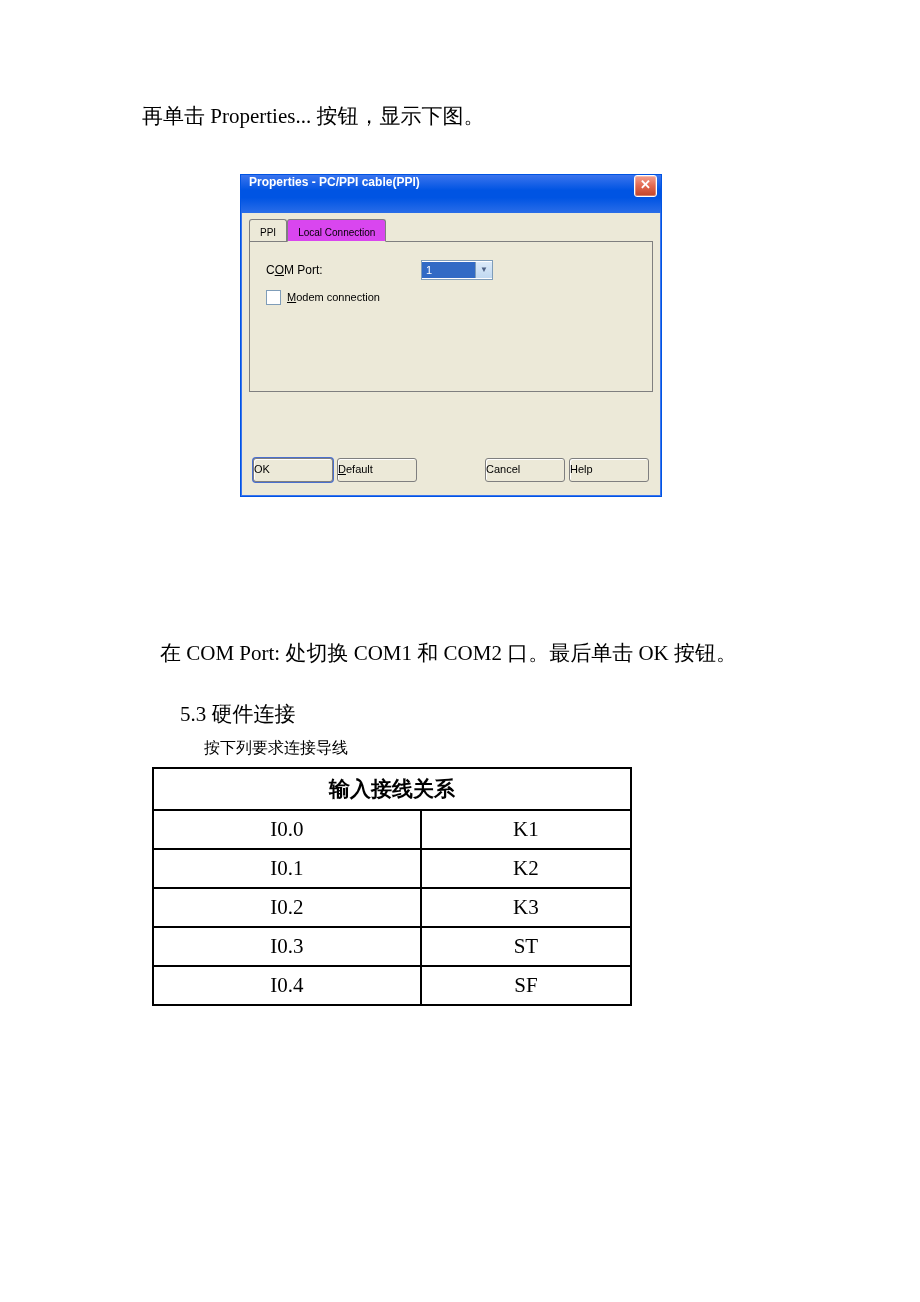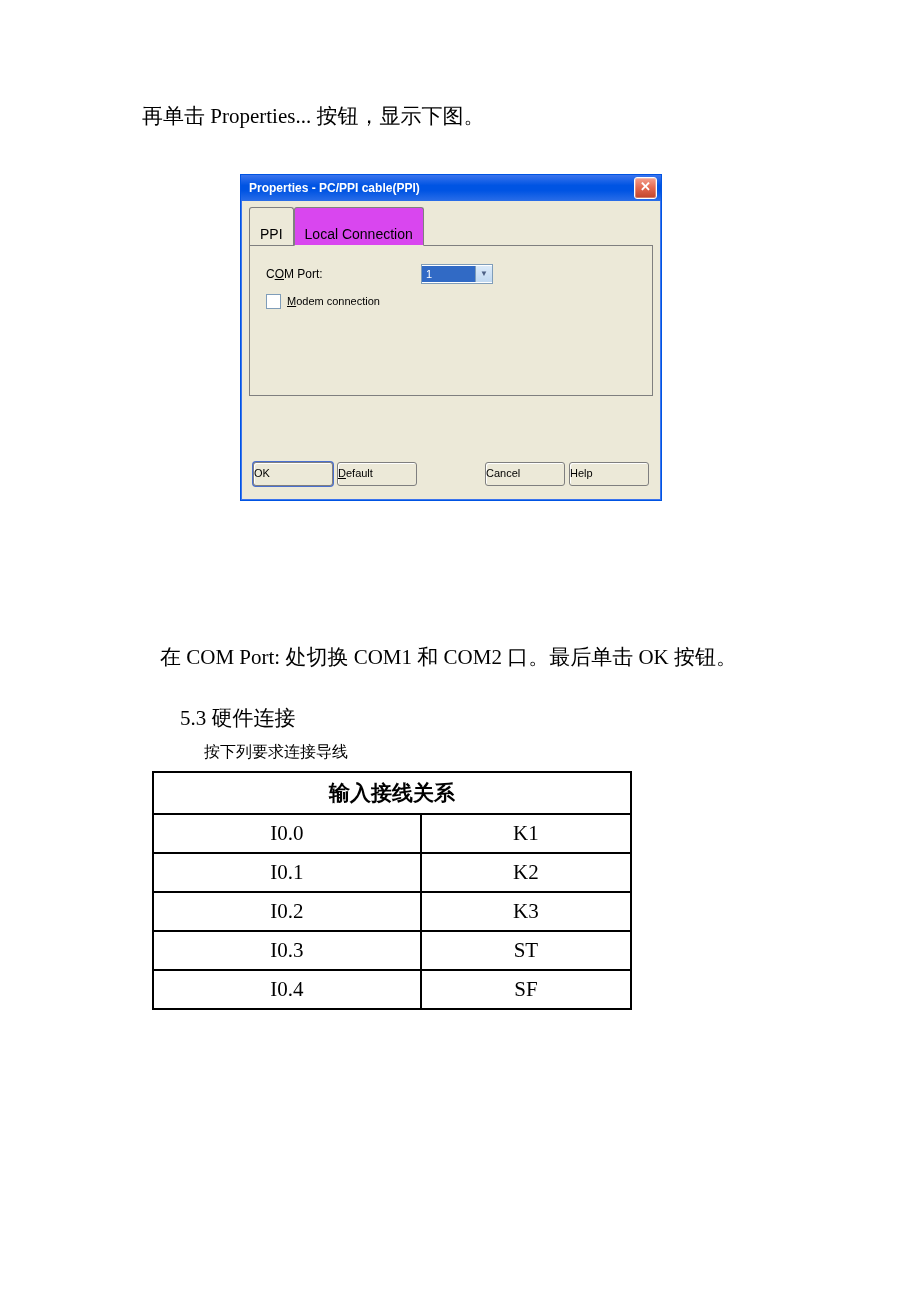--- a/index.html
+++ b/index.html
@@ -37,24 +37,23 @@
   
   .xp-window {
     width: 420px;
     background: #ece9d8;
     border: 1px solid #0054e3;
     box-shadow: 0 0 0 1px #3b74ed inset;
     font-family: Tahoma, "MS Sans Serif", sans-serif;
     font-size: 11px;
   }
   .xp-titlebar {
-    height: 26px;
+    height: 38px;
     background: linear-gradient(to bottom, #3b74ed, #0054e3 40%, #0054e3 60%, #2a6de8);
     display: flex;
-    align-items: center;
     justify-content: space-between;
     padding: 0 4px 0 8px;
     color: #fff;
     font-weight: bold;
     font-size: 12px;
   }
   .xp-close {
     width: 21px;
     height: 20px;
     background: linear-gradient(to bottom, #f4a08e, #e2674f 50%, #c0442a);
@@ -70,26 +69,26 @@
   }
   .xp-body {
     padding: 6px 8px 10px 8px;
   }
   .xp-tabs {
     display: flex;
     align-items: flex-end;
     gap: 0;
   }
   .xp-tab {
-    padding: 18px 10px 3px 10px;
+    padding: 7px 10px 3px 10px;
     background: #ece9d8;
     border: 1px solid #7f7f7f;
     border-bottom: none;
     border-radius: 3px 3px 0 0;
-    font-size: 14px;
+    font-size: 10px;
     position: relative;
   }
   .xp-tab.inactive {
     background: #ece9d8;
     margin-bottom: 0;
   }
   .xp-tab.active {
     border: 1px solid #7f7f7f;
     border-bottom: 1px solid #ece9d8;
     margin-bottom: -1px;

